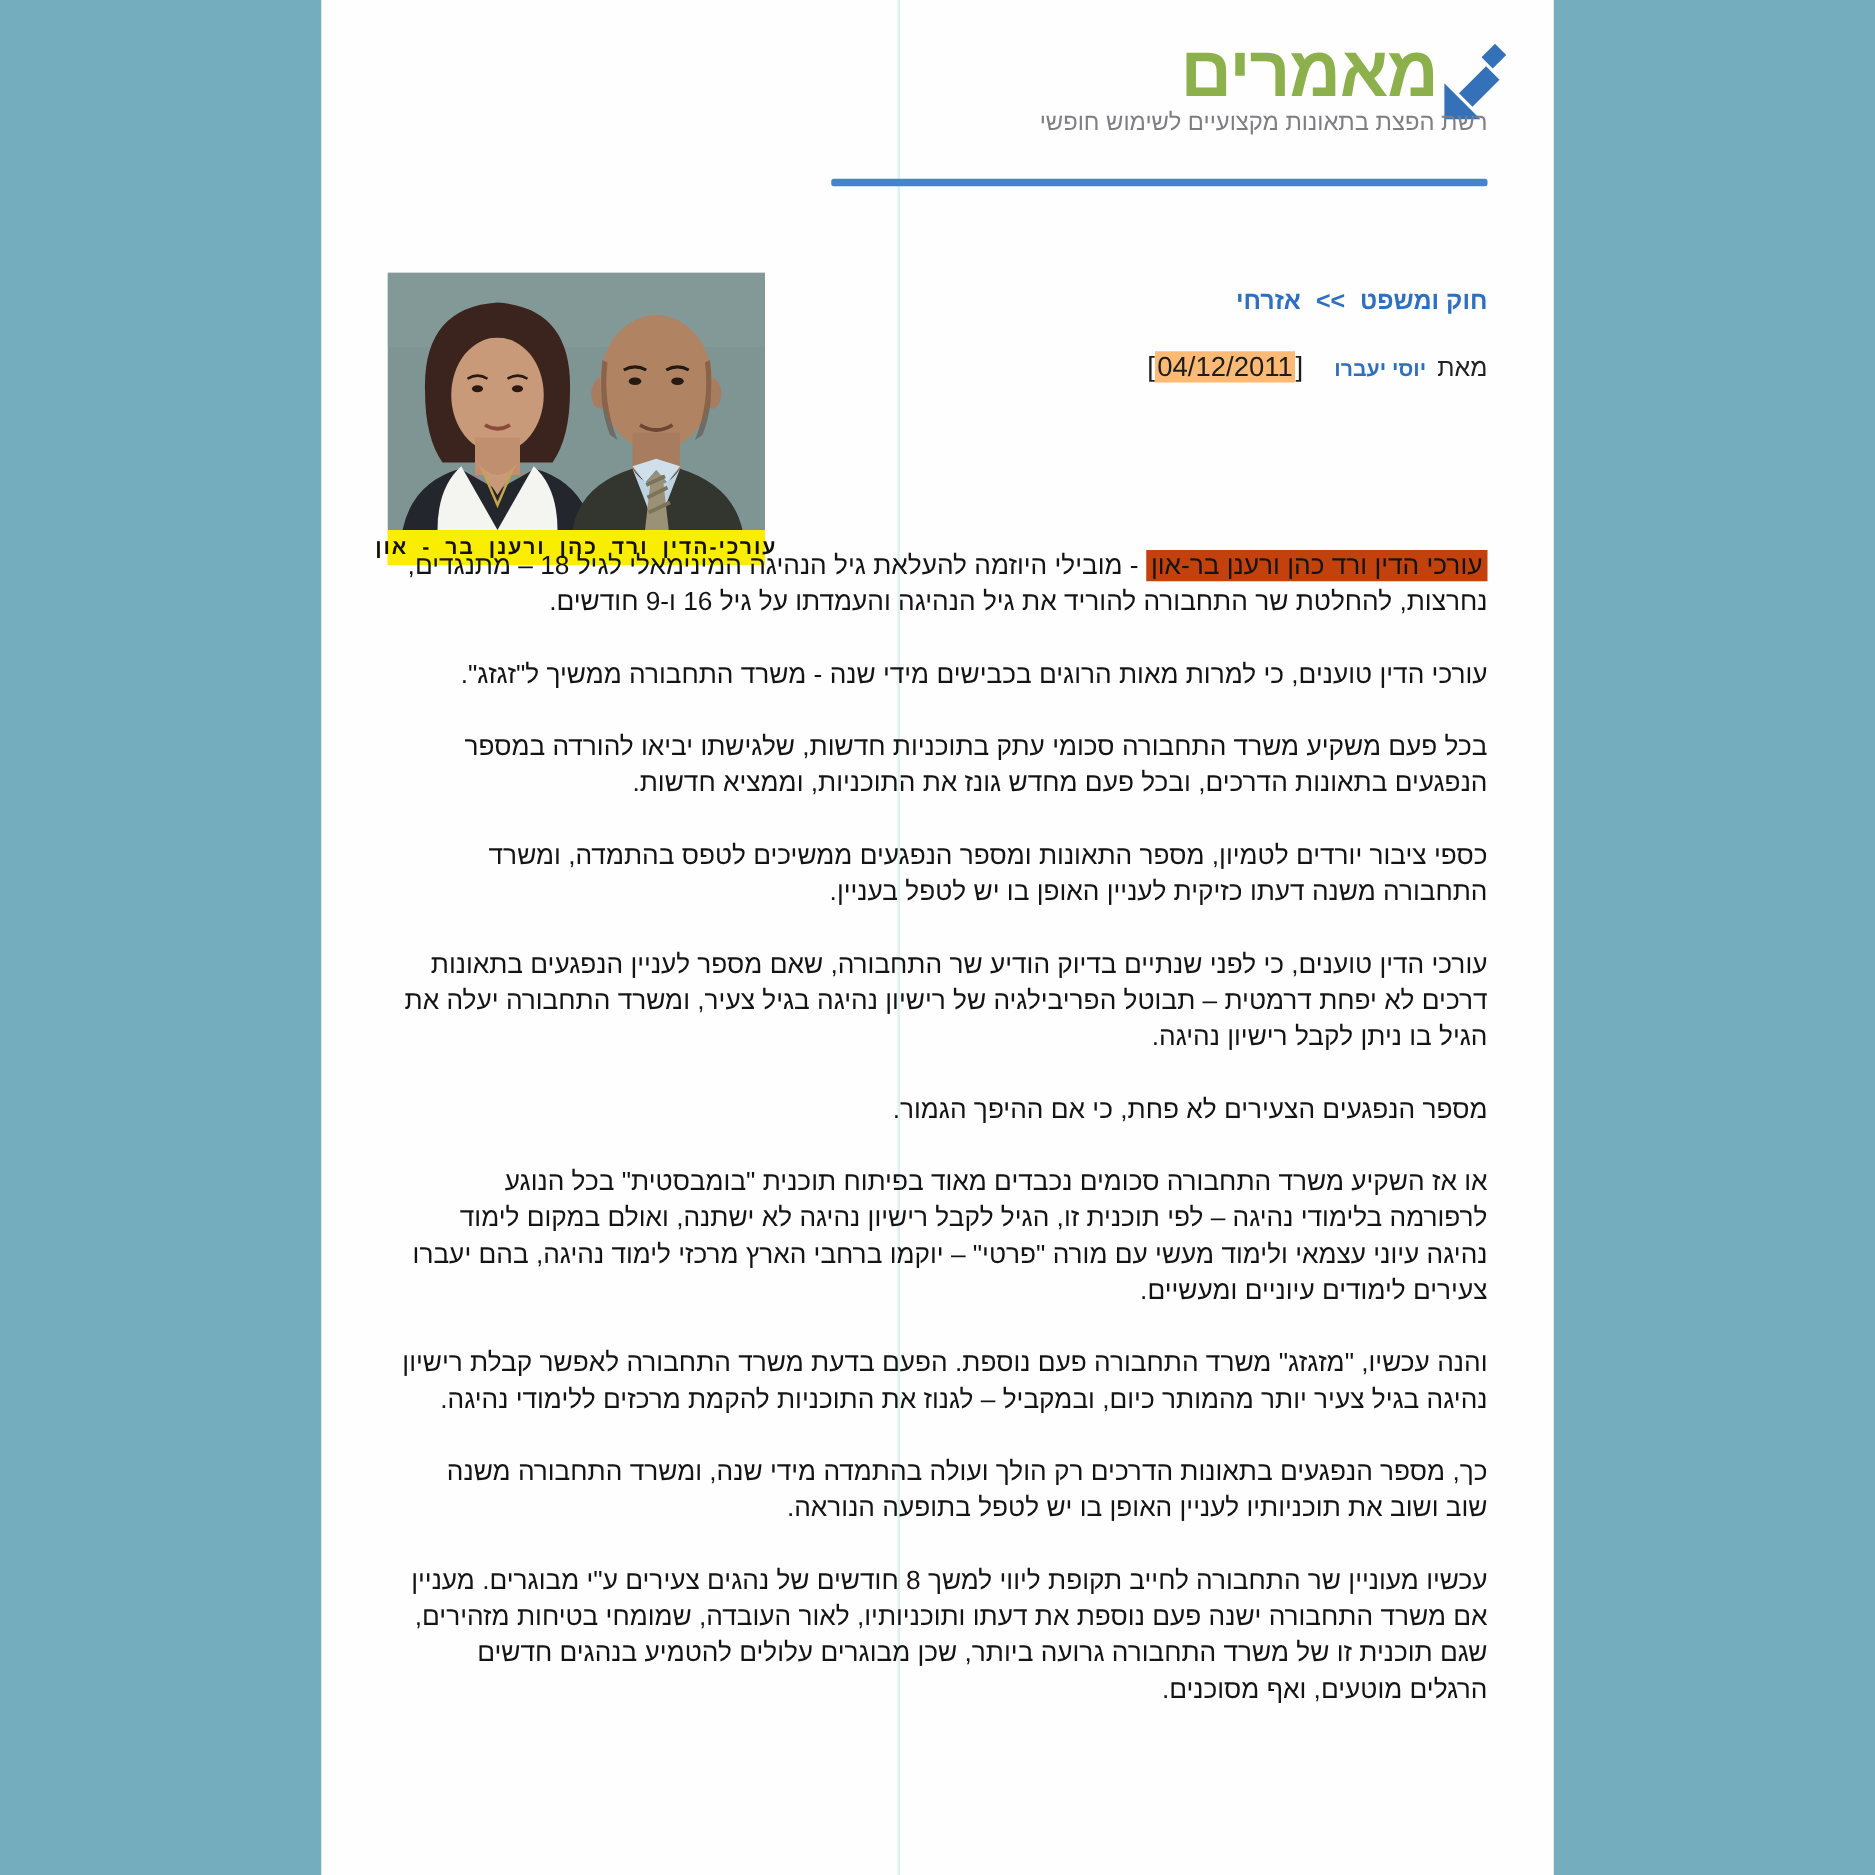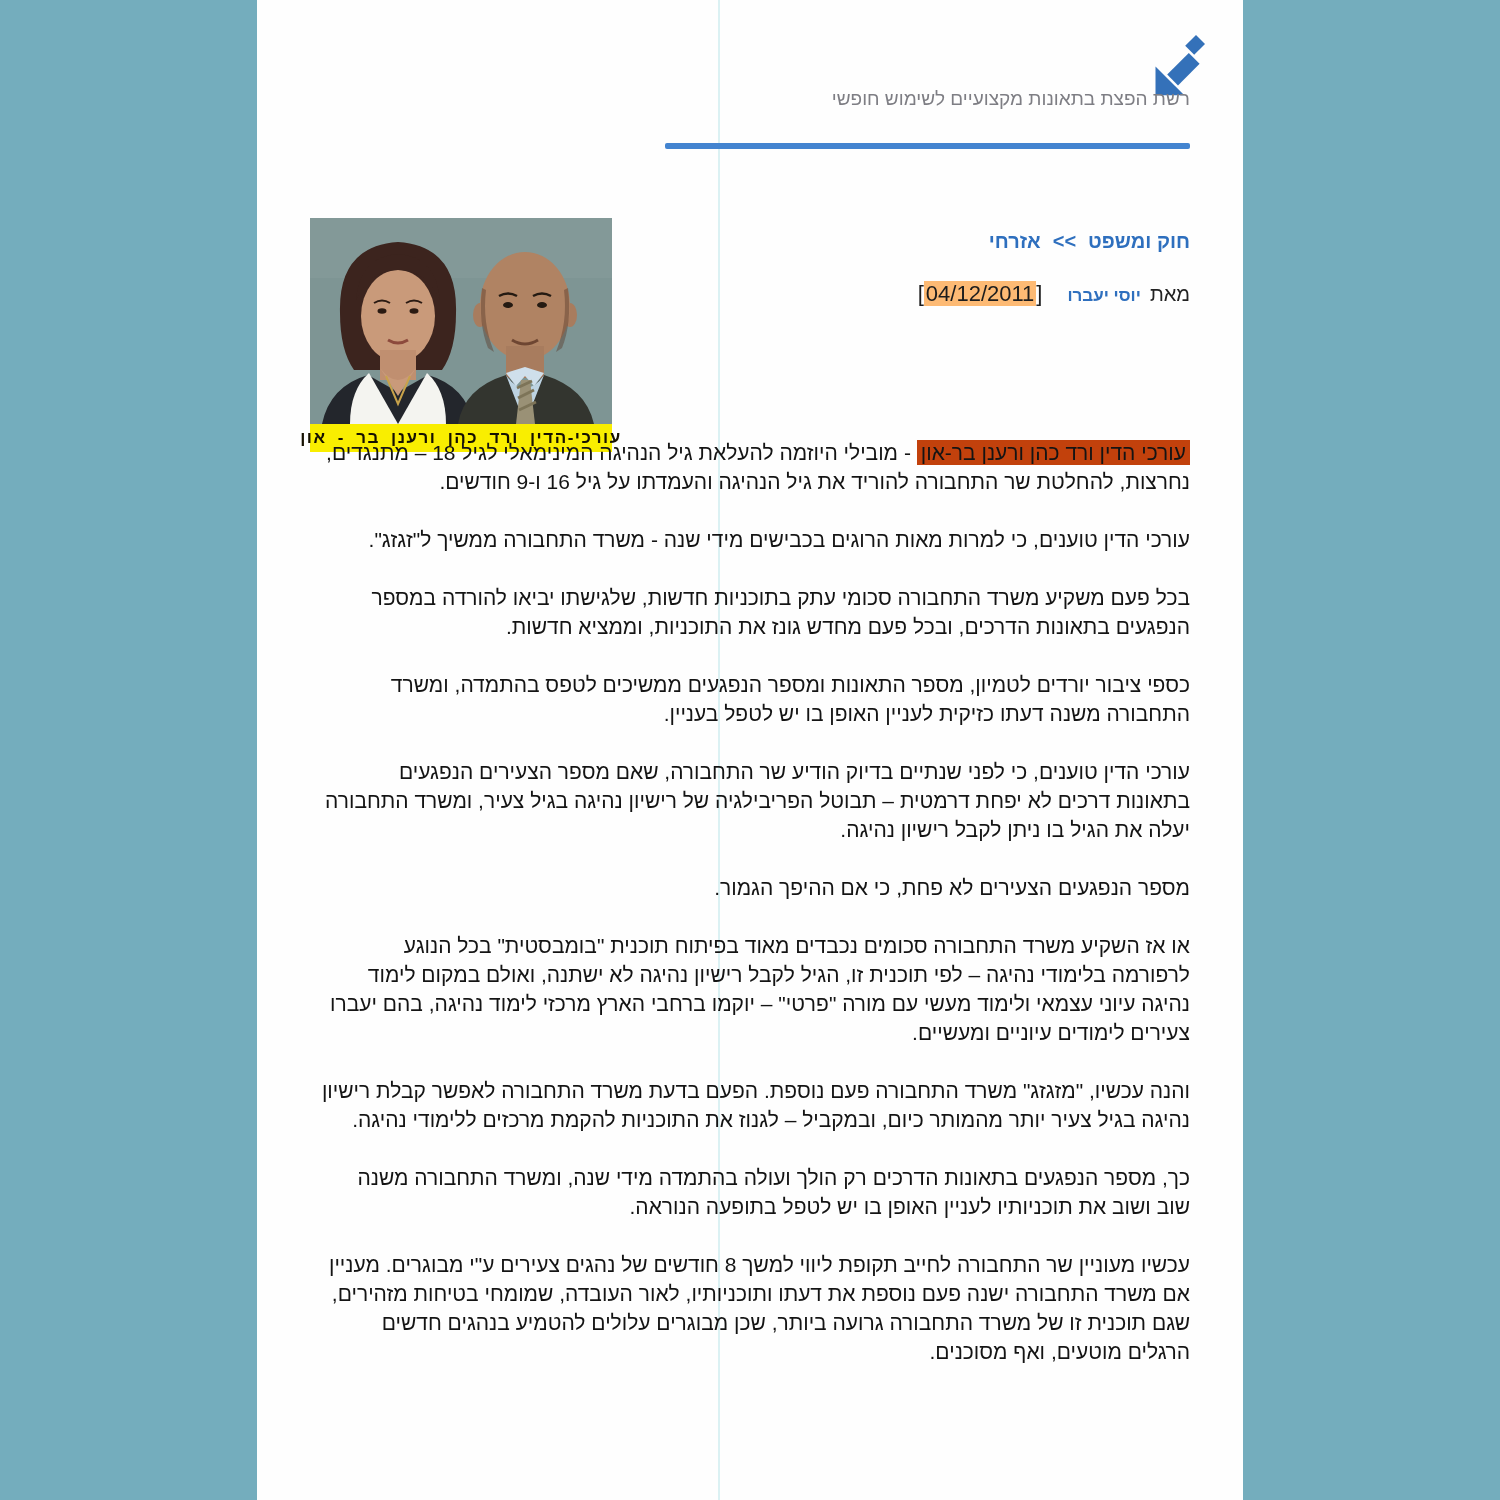--- a/index.html
+++ b/index.html
@@ -71,20 +71,21 @@
   .article p{margin:0 0 29px 0;}
   mark.name-hl{background:#c2410c;color:inherit;padding:1px 4px;}
 </style>
 </head>
 <body>
 
 <div class="page">
   <div class="scan-line"></div>
 
   <div class="logo-row">
+    <div class="logo-text">מאמרים</div>
     <svg class="logo-arrow" viewBox="0 0 60 84" aria-hidden="true">
       <polygon points="5,79 5,47 37,79" fill="#3471b9"></polygon>
       <polygon points="18,56 42,32 54,44 30,68" fill="#3471b9"></polygon>
       <polygon points="38,24 50,12 60,22 48,34" fill="#3471b9"></polygon>
     </svg>
   </div>
   <div class="tagline">רשת הפצת בתאונות מקצועיים לשימוש חופשי</div>
 
   <div class="divider"></div>
 
@@ -139,20 +140,20 @@
       <path d="M208 180 L224 172 M209 192 L226 184 M207 170 L222 163" stroke="#7d7458" stroke-width="3"></path>
     </svg>
     <div class="photo-caption">עורכי-הדין ורד כהן ורענן בר - און</div>
   </div>
 
   <div class="article">
     <p><mark class="name-hl">עורכי הדין ורד כהן ורענן בר-און</mark><span> - מובילי היוזמה להעלאת גיל הנהיגה המינימאלי לגיל 18 – מתנגדים, נחרצות, להחלטת שר התחבורה להוריד את גיל הנהיגה והעמדתו על גיל 16 ו-9 חודשים.</span></p>
     <p>עורכי הדין טוענים, כי למרות מאות הרוגים בכבישים מידי שנה - משרד התחבורה ממשיך ל"זגזג".</p>
     <p>בכל פעם משקיע משרד התחבורה סכומי עתק בתוכניות חדשות, שלגישתו יביאו להורדה במספר הנפגעים בתאונות הדרכים, ובכל פעם מחדש גונז את התוכניות, וממציא חדשות.</p>
     <p>כספי ציבור יורדים לטמיון, מספר התאונות ומספר הנפגעים ממשיכים לטפס בהתמדה, ומשרד התחבורה משנה דעתו כזיקית לעניין האופן בו יש לטפל בעניין.</p>
-    <p>עורכי הדין טוענים, כי לפני שנתיים בדיוק הודיע שר התחבורה, שאם מספר הצעירים הנפגעים בתאונות דרכים לא יפחת דרמטית – תבוטל הפריבילגיה של רישיון נהיגה בגיל צעיר, ומשרד התחבורה יעלה את הגיל בו ניתן לקבל רישיון נהיגה.</p>
+    <p>עורכי הדין טוענים, כי לפני שנתיים בדיוק הודיע שר התחבורה, שאם מספר לעניין הנפגעים בתאונות דרכים לא יפחת דרמטית – תבוטל הפריבילגיה של רישיון נהיגה בגיל צעיר, ומשרד התחבורה יעלה את הגיל בו ניתן לקבל רישיון נהיגה.</p>
     <p>מספר הנפגעים הצעירים לא פחת, כי אם ההיפך הגמור.</p>
     <p>או אז השקיע משרד התחבורה סכומים נכבדים מאוד בפיתוח תוכנית "בומבסטית" בכל הנוגע לרפורמה בלימודי נהיגה – לפי תוכנית זו, הגיל לקבל רישיון נהיגה לא ישתנה, ואולם במקום לימוד נהיגה עיוני עצמאי ולימוד מעשי עם מורה "פרטי" – יוקמו ברחבי הארץ מרכזי לימוד נהיגה, בהם יעברו צעירים לימודים עיוניים ומעשיים.</p>
     <p>והנה עכשיו, "מזגזג" משרד התחבורה פעם נוספת. הפעם בדעת משרד התחבורה לאפשר קבלת רישיון נהיגה בגיל צעיר יותר מהמותר כיום, ובמקביל – לגנוז את התוכניות להקמת מרכזים ללימודי נהיגה.</p>
     <p>כך, מספר הנפגעים בתאונות הדרכים רק הולך ועולה בהתמדה מידי שנה, ומשרד התחבורה משנה שוב ושוב את תוכניותיו לעניין האופן בו יש לטפל בתופעה הנוראה.</p>
     <p>עכשיו מעוניין שר התחבורה לחייב תקופת ליווי למשך 8 חודשים של נהגים צעירים ע"י מבוגרים. מעניין אם משרד התחבורה ישנה פעם נוספת את דעתו ותוכניותיו, לאור העובדה, שמומחי בטיחות מזהירים, שגם תוכנית זו של משרד התחבורה גרועה ביותר, שכן מבוגרים עלולים להטמיע בנהגים חדשים הרגלים מוטעים, ואף מסוכנים.</p>
   </div>
 </div>
 
 </body></html>

